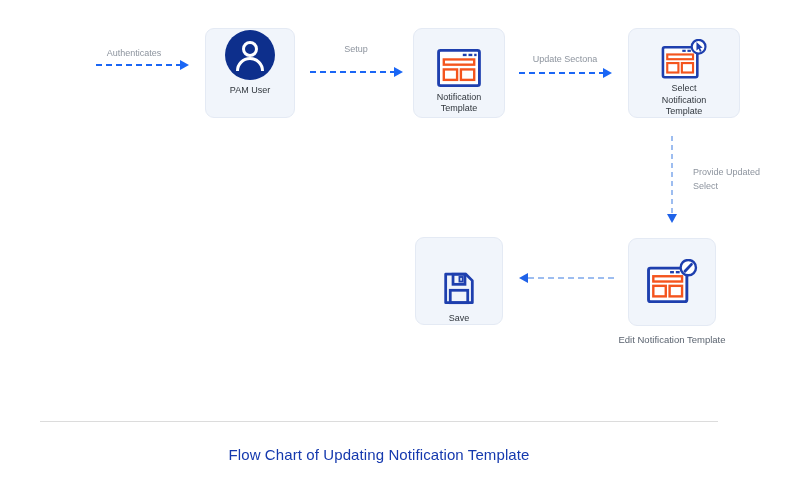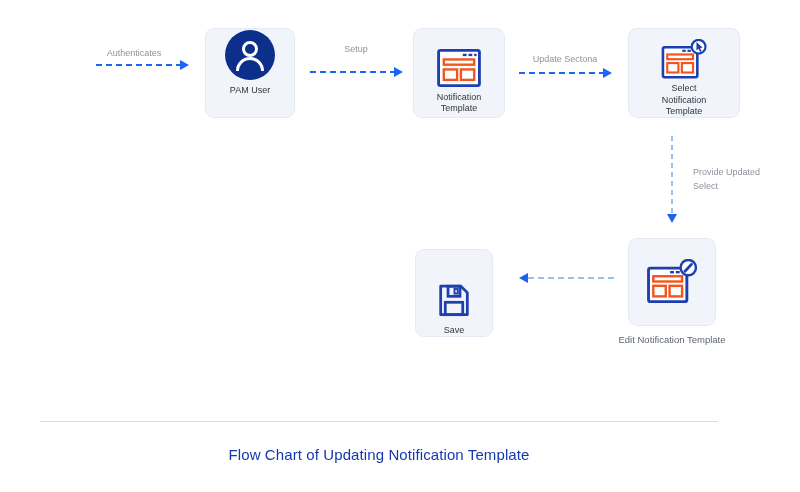--- a/index.html
+++ b/index.html
@@ -134,21 +134,21 @@
       <line x1="40.5" y1="12.8" x2="47.3" y2="5.6" stroke="#1e3fae" stroke-width="3" stroke-linecap="round"></line>
     </svg>
   </div>
   <div class="node-caption" style="left:596px;top:334px;width:152px;">Edit Notification Template</div>
 
   <svg class="harrow" style="left:518px;top:272px;" width="96" height="12">
     <line x1="10" y1="6" x2="96" y2="6" stroke="#9dbdf0" stroke-width="2" stroke-dasharray="6 4"></line>
     <polygon points="10,1 10,11 1,6" fill="#1f62e8"></polygon>
   </svg>
 
-  <div class="node" style="left:415px;top:249px;width:78px;height:88px;padding-top:33px;">
+  <div class="node" style="left:415px;top:237px;width:88px;height:88px;padding-top:33px;">
     <svg width="40" height="40" viewBox="0 0 40 40">
       <path d="M5.5,3.5 H27.5 L34.5,10.5 V34.5 H5.5 Z" fill="none" stroke="#1e3fae" stroke-width="3" stroke-linejoin="round"></path>
       <rect x="13.5" y="3.5" width="13" height="11" fill="none" stroke="#1e3fae" stroke-width="3"></rect>
       <rect x="20.5" y="6.5" width="3.5" height="5" fill="none" stroke="#1e3fae" stroke-width="2"></rect>
       <rect x="10.5" y="21" width="19" height="13.5" fill="none" stroke="#1e3fae" stroke-width="3"></rect>
     </svg>
     <div class="node-label">Save</div>
   </div>
 
   <div class="divider"></div>

